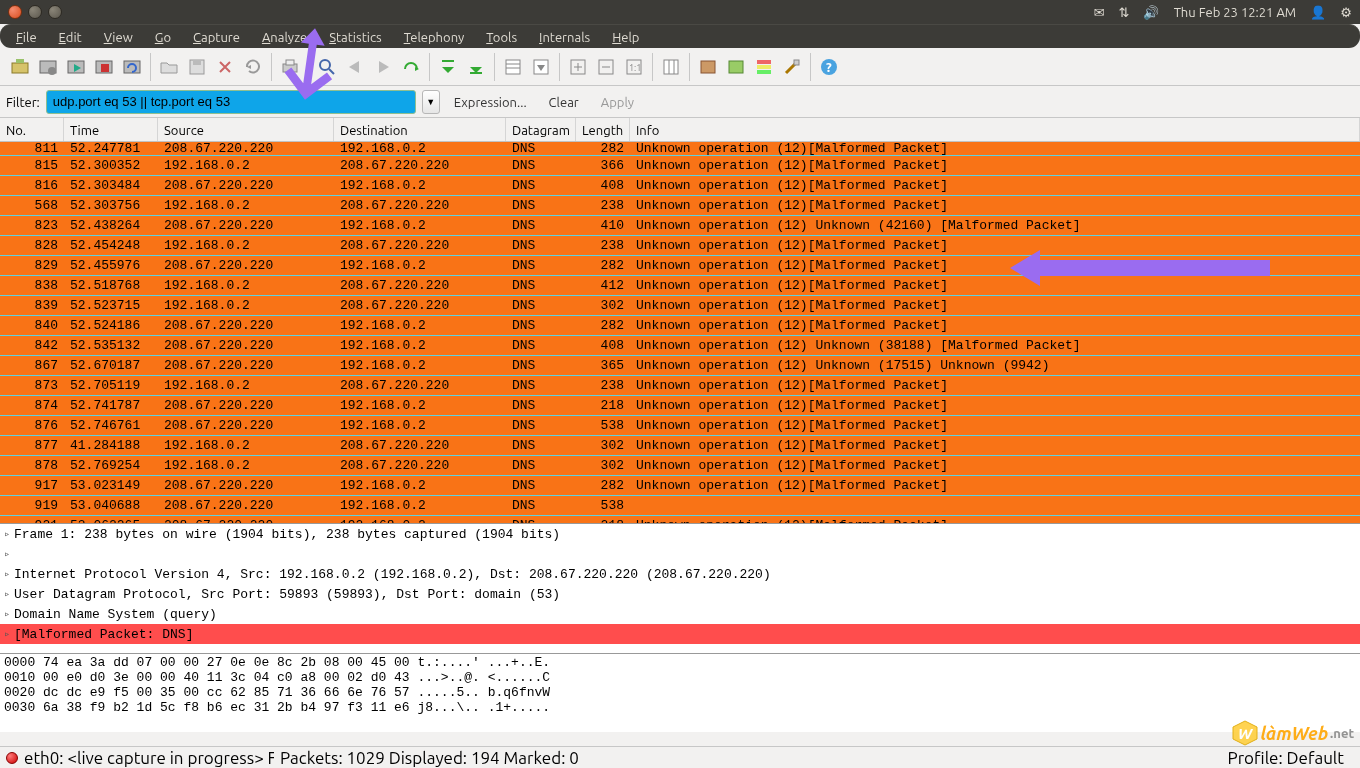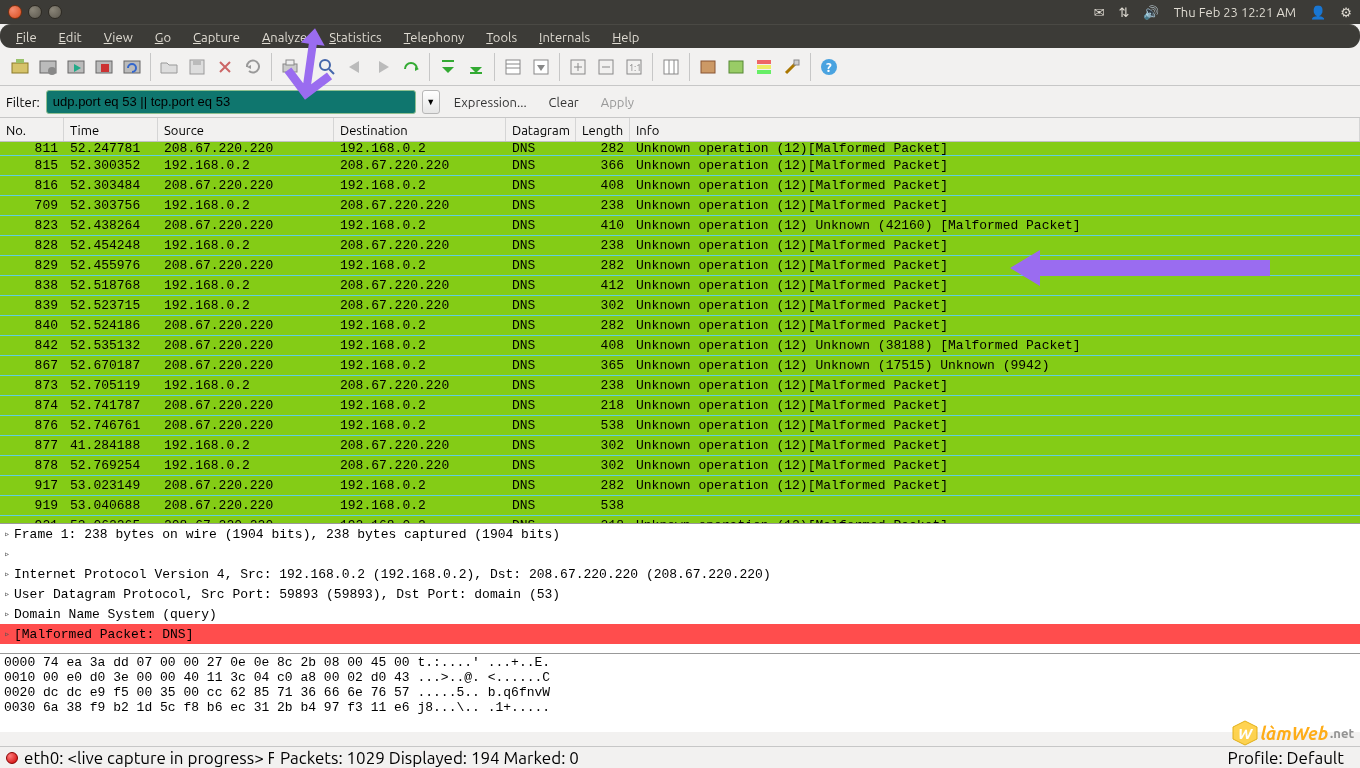--- a/index.html
+++ b/index.html
@@ -12,29 +12,29 @@
 .top-panel .tray { margin-left:auto; display:flex; gap:14px; align-items:center; }
 .top-panel .tray span { display:inline-flex; align-items:center; }
 .menu-bar { background:#3c3b37; color:#dfdbd2; height:24px; display:flex; align-items:center; padding:0 6px; gap:2px; border-top:1px solid #4a4944;border-radius:11px; }
 .menu-bar .item { padding:2px 10px; cursor:default; }
 .menu-bar .item:first-letter { text-decoration:underline; }
 .toolbar { background:#f2f1f0; height:38px; display:flex; align-items:center; padding:2px 6px; border-bottom:1px solid #c7c7c7; }
 .toolbar .sep { width:1px; height:28px; background:#c7c7c7; margin:0 4px; }
 .tb-btn { width:28px; height:28px; display:flex; align-items:center; justify-content:center; border:1px solid transparent; border-radius:3px; }
 .filter-bar { background:#f2f1f0; height:32px; display:flex; align-items:center; padding:0 6px; gap:6px; border-bottom:1px solid #c7c7c7; }
 .filter-bar label { font-size:13px; }
-.filter-input { flex:0 0 370px; background:#0f766e; border:1px solid #8fbf90; border-radius:3px; height:24px; padding:2px 6px; font-size:13px; }
+.filter-input { flex:0 0 370px; background:#0ea5e9; border:1px solid #8fbf90; border-radius:3px; height:24px; padding:2px 6px; font-size:13px; }
 .filter-dd { width:18px; height:24px; border:1px solid #b7b7b7; border-radius:3px; background:linear-gradient(#fff,#e6e6e6); display:flex; align-items:center; justify-content:center; font-size:9px; }
 .filter-bar .link { color:#333; font-size:13px; padding:0 8px; }
 .filter-bar .link.disabled { color:#999; }
 .packet-pane { height:406px; overflow:hidden; border-bottom:1px solid #999; background:#fff; }
 .pkt-header { display:flex; background:#f2f1f0; border-bottom:1px solid #c2c2c2; height:24px; align-items:center; font-size:13px; }
 .pkt-header div { padding:0 6px; border-right:1px solid #d5d5d5; height:100%; display:flex; align-items:center; }
 .pkt-body { overflow:auto; height:382px; }
-.pkt-row { display:flex; background:#84cc16; border-bottom:1px solid #5fd0e0; height:20px; align-items:center; font-family:"Liberation Mono","DejaVu Sans Mono",monospace; font-size:13px; color:#000; }
+.pkt-row { display:flex; background:#f97316; border-bottom:1px solid #5fd0e0; height:20px; align-items:center; font-family:"Liberation Mono","DejaVu Sans Mono",monospace; font-size:13px; color:#000; }
 .pkt-row.cut { height:14px; }
 .pkt-row div { padding:0 6px; overflow:hidden; white-space:nowrap; }
 .col-no { width:64px; text-align:right; }
 .col-time { width:94px; }
 .col-src { width:176px; }
 .col-dst { width:172px; }
 .col-proto { width:70px; }
 .col-len { width:54px; text-align:right; }
 .col-info { flex:1; }
 .details-pane { height:130px; overflow:auto; background:#fff; border-bottom:1px solid #999; font-family:"Liberation Mono","DejaVu Sans Mono",monospace; font-size:13px; }
@@ -302,21 +302,21 @@
       <div class="pkt-row">
         <div class="col-no">816</div>
         <div class="col-time">52.303484</div>
         <div class="col-src">208.67.220.220</div>
         <div class="col-dst">192.168.0.2</div>
         <div class="col-proto">DNS</div>
         <div class="col-len">408</div>
         <div class="col-info">Unknown operation (12)[Malformed Packet]</div>
       </div>
       <div class="pkt-row">
-        <div class="col-no">709</div>
+        <div class="col-no">568</div>
         <div class="col-time">52.303756</div>
         <div class="col-src">192.168.0.2</div>
         <div class="col-dst">208.67.220.220</div>
         <div class="col-proto">DNS</div>
         <div class="col-len">238</div>
         <div class="col-info">Unknown operation (12)[Malformed Packet]</div>
       </div>
       <div class="pkt-row">
         <div class="col-no">823</div>
         <div class="col-time">52.438264</div>

